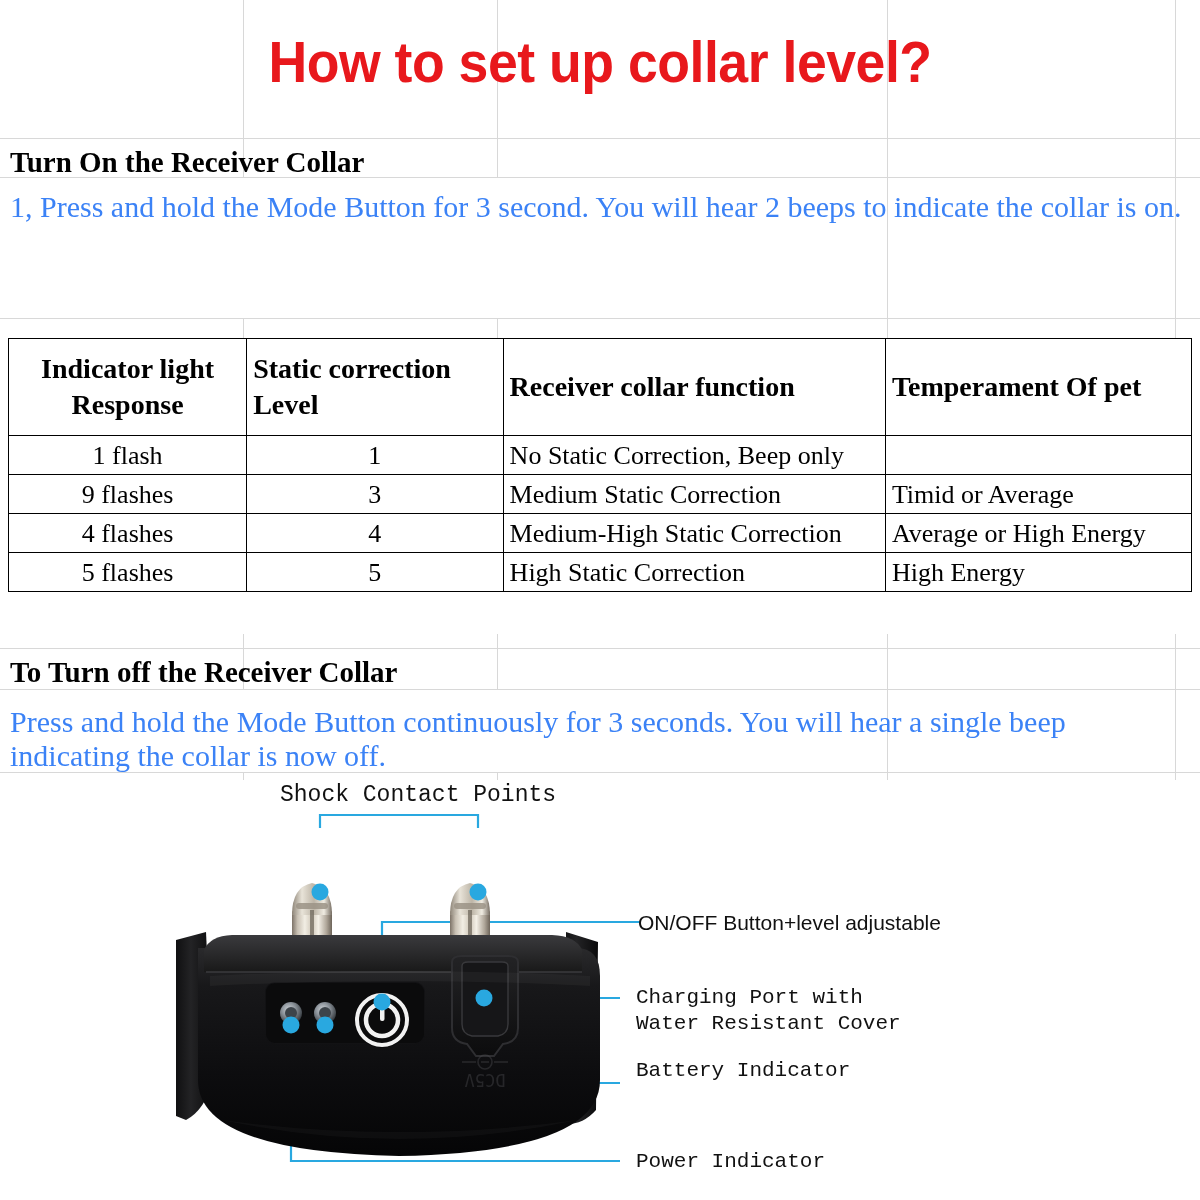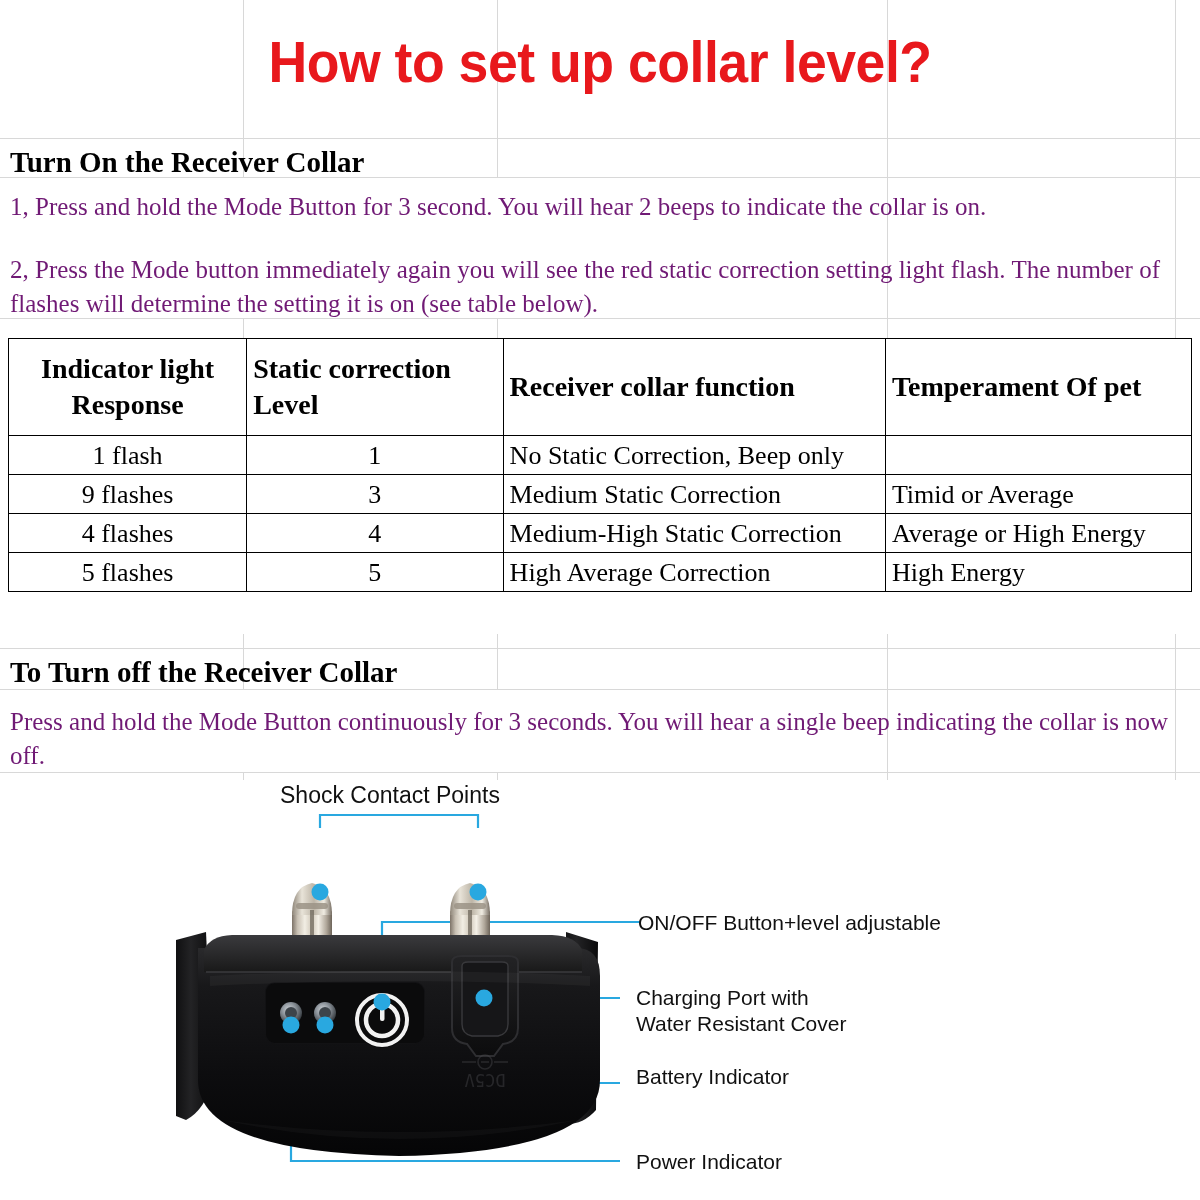--- a/index.html
+++ b/index.html
@@ -60,23 +60,23 @@
     font-weight: bold;
     font-size: 29px;
     line-height: 34px;
     color: #000;
     z-index: 3;
     white-space: nowrap;
   }
   .para {
     position: absolute;
     left: 10px;
-    font-size: 25px;
+    font-size: 30px;
     line-height: 34px;
-    color: #701a75;
+    color: #3b82f6;
     z-index: 3;
   }
 
   
   #spec-table {
     position: absolute;
     left: 8px;
     top: 338px;
     width: 1184px;
     border-collapse: collapse;
@@ -119,21 +119,21 @@
     top: 780px;
     width: 1200px;
     height: 420px;
     z-index: 4;
     background: #ffffff;
   }
   #diagram svg { display: block; }
 
   .dlabel {
     position: absolute;
-    font-family: Liberation Sans, sans-serif;
+    font-family: Liberation Mono, monospace;
     font-size: 21px;
     line-height: 26px;
     color: #111;
     white-space: nowrap;
     z-index: 6;
   }
   .dlabel-wrap {
     position: absolute;
     z-index: 6;
     font-family: "Liberation Sans", "DejaVu Sans", sans-serif;
@@ -178,21 +178,20 @@
   <div class="gridline-v" style="left:497px;top:772px;height:18px;"></div>
   <div class="gridline-v" style="left:887px;top:772px;height:18px;"></div>
   <div class="gridline-v" style="left:1175px;top:772px;height:18px;"></div>
 
   <div id="title">How to set up collar level?</div>
 
   <div class="section-head" style="top:145px;">Turn On the Receiver Collar</div>
 
   <div class="para" style="top:190px; width:1180px;">1, Press and hold the Mode Button for 3 second. You will hear 2 beeps to indicate the collar is on.</div>
 
-  <div class="para" style="top:253px; width:1180px;">2, Press the Mode button immediately again you will see the red static correction setting light flash. The number of flashes will determine the setting it is on (see table below).</div>
 
   <table id="spec-table">
     <thead>
       <tr>
         <th class="col-a head-a">Indicator light Response</th>
         <th class="col-b head-b">Static correction Level</th>
         <th class="col-c head-c">Receiver collar function</th>
         <th class="col-d head-d">Temperament Of pet</th>
       </tr>
     </thead>
@@ -211,21 +210,21 @@
       </tr>
       <tr>
         <td class="col-a">4 flashes</td>
         <td class="col-b level-cell">4</td>
         <td class="col-c">Medium-High Static Correction</td>
         <td class="col-d">Average or High Energy</td>
       </tr>
       <tr>
         <td class="col-a">5 flashes</td>
         <td class="col-b level-cell">5</td>
-        <td class="col-c">High Average Correction</td>
+        <td class="col-c">High Static Correction</td>
         <td class="col-d">High Energy</td>
       </tr>
     </tbody>
   </table>
 
   <div class="section-head" style="top:655px;text-align:right;">To Turn off the Receiver Collar</div>
 
   <div class="para" style="top:705px; width:1180px;">Press and hold the Mode Button continuously for 3 seconds. You will hear a single beep indicating the collar is now off.</div>
 
   <div id="diagram">
@@ -360,18 +359,18 @@
 
     <div class="dlabel" style="left:280px; top:2px; font-size:23px;">Shock Contact Points</div>
 
     <div class="dlabel-wrap" style="left:638px; top:130px;">
       <span>ON/OFF Button</span><span class="mono-part">+level adjustable</span>
     </div>
 
     <div class="dlabel" style="left:636px; top:205px;">Charging Port with</div>
     <div class="dlabel" style="left:636px; top:231px;">Water Resistant Cover</div>
 
-    <div class="dlabel" style="left:636px; top:284px;">Battery Indicator</div>
+    <div class="dlabel" style="left:636px; top:278px;">Battery Indicator</div>
 
     <div class="dlabel" style="left:636px; top:369px;">Power Indicator</div>
   </div>
 
 </div>
 
 </body></html>

